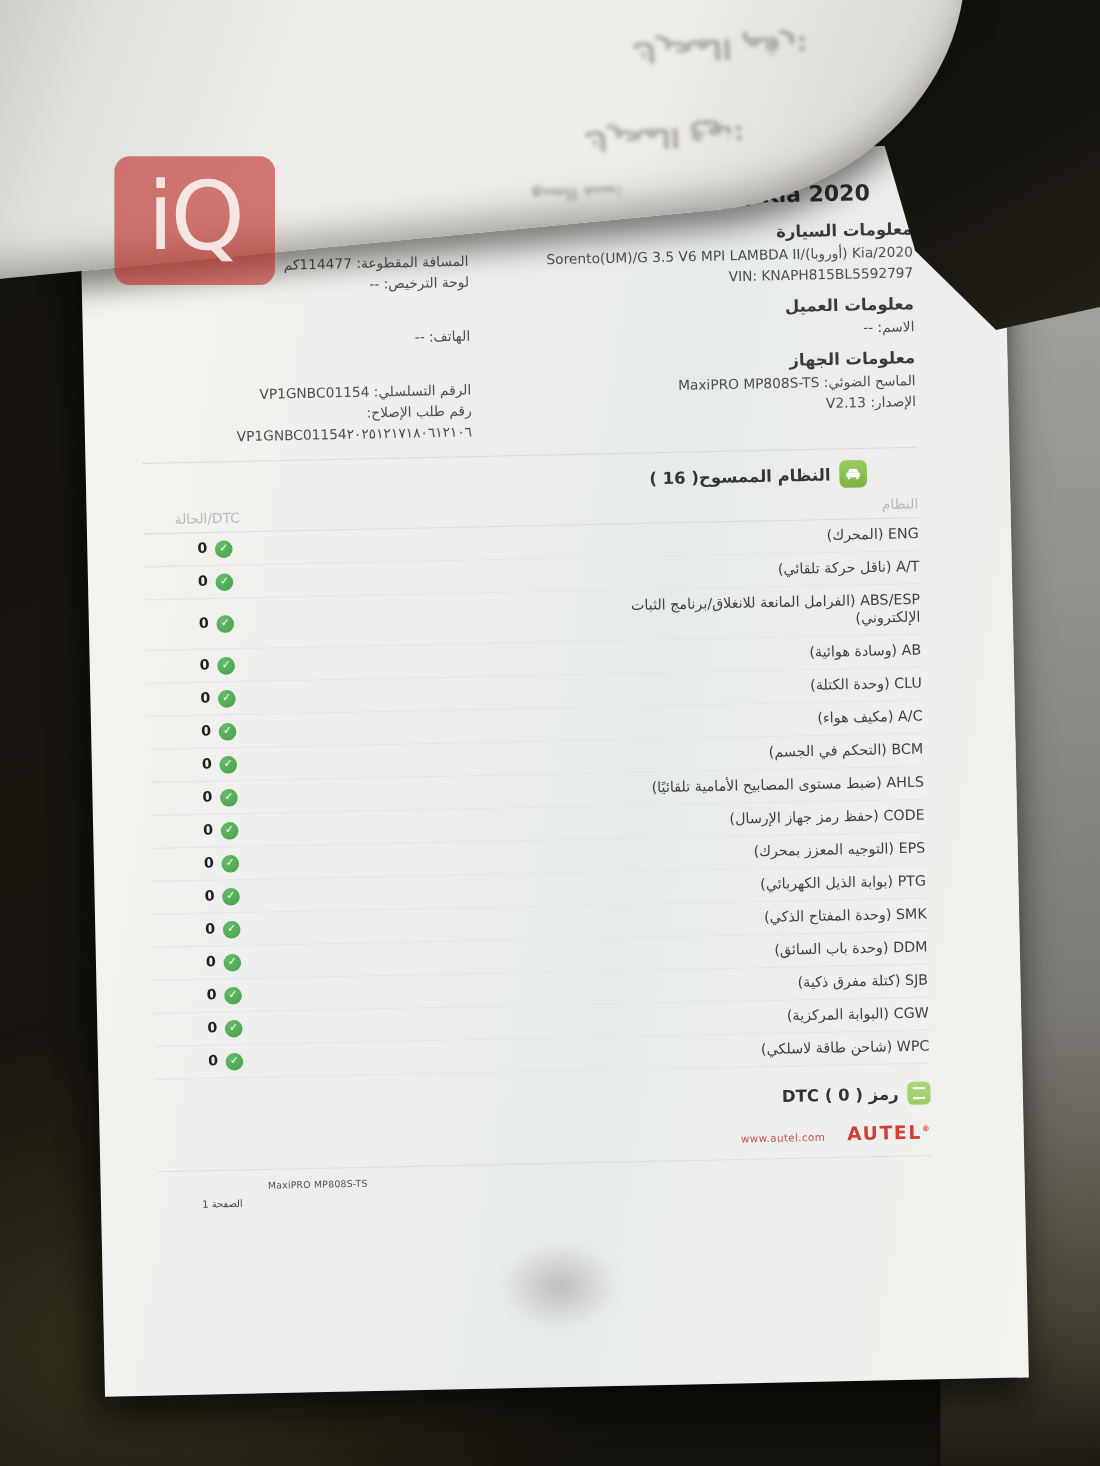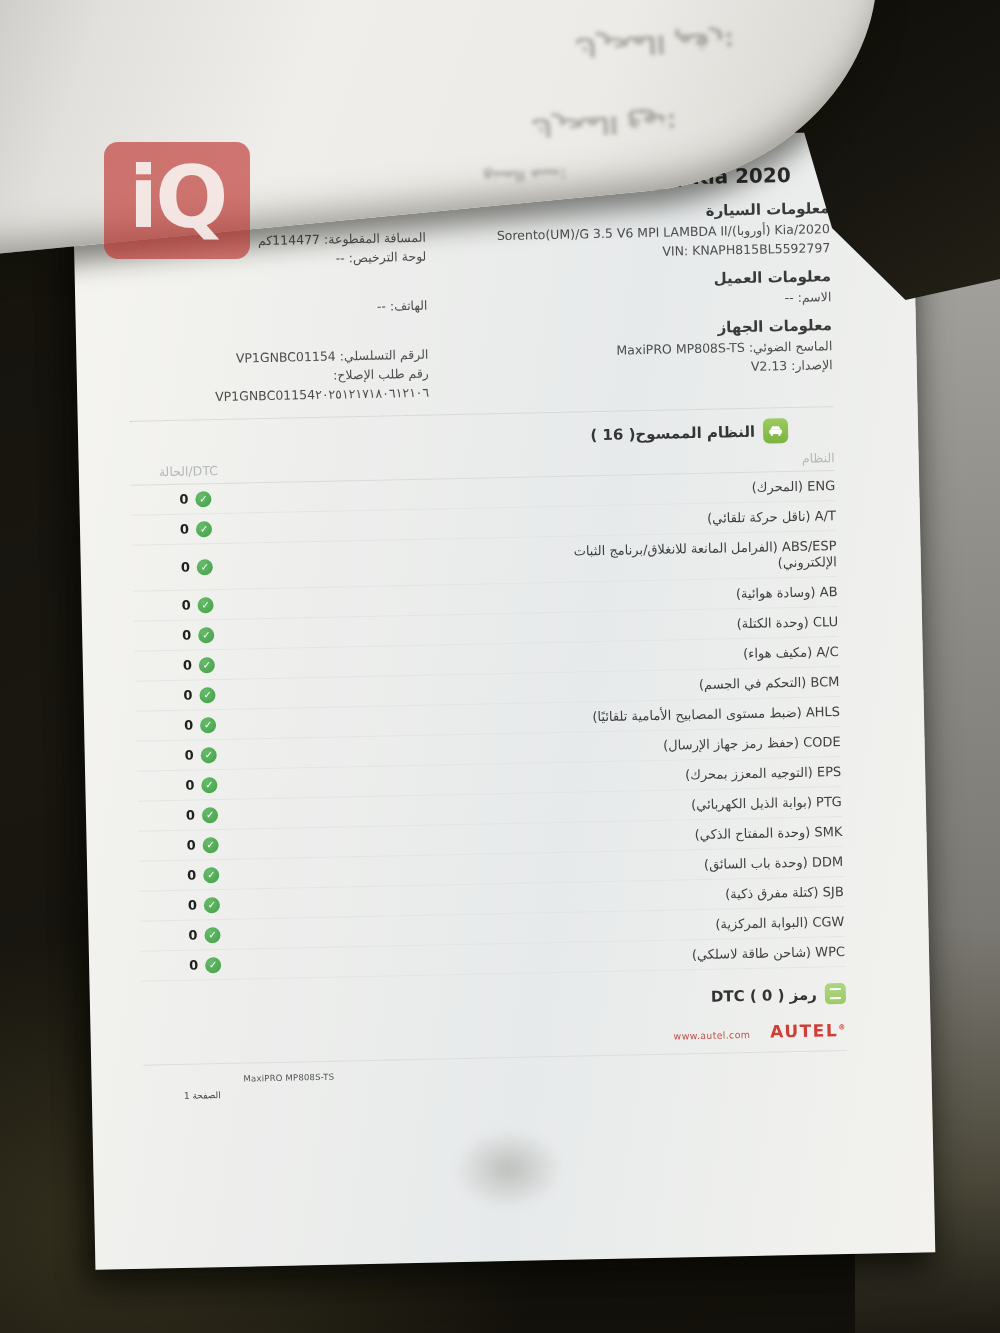--- a/index.html
+++ b/index.html
@@ -70,21 +70,21 @@
     overflow:hidden;}
   .ghost{position:absolute;transform:rotate(183deg) scaleX(-1);filter:blur(2px);
     color:rgba(104,102,95,.5);font-weight:bold;white-space:nowrap;}
   .ghost.g1{right:150px;top:112px;font-size:25px;}
   .ghost.g2{right:215px;top:188px;font-size:24px;}
   .ghost.g3{right:330px;top:236px;font-size:15px;}
   
   .watermark{position:absolute;left:104px;top:142px;width:146px;height:117px;z-index:60;
     background:rgba(189,43,39,.62);border-radius:14px;
     display:flex;align-items:center;justify-content:center;pointer-events:none;}
-  .watermark span{font-size:86px;font-weight:bold;color:rgba(248,246,244,.88);letter-spacing:-3px;
+  .watermark span{font-size:86px;font-weight:normal;color:rgba(248,246,244,.88);letter-spacing:-3px;
     line-height:1;transform:translateY(-4px);}
 </style>
 </head>
 <body>
 
 <div class="wall-strip"></div>
 <div class="under-sheet"></div>
 
 <div class="page">
   <div class="content">

